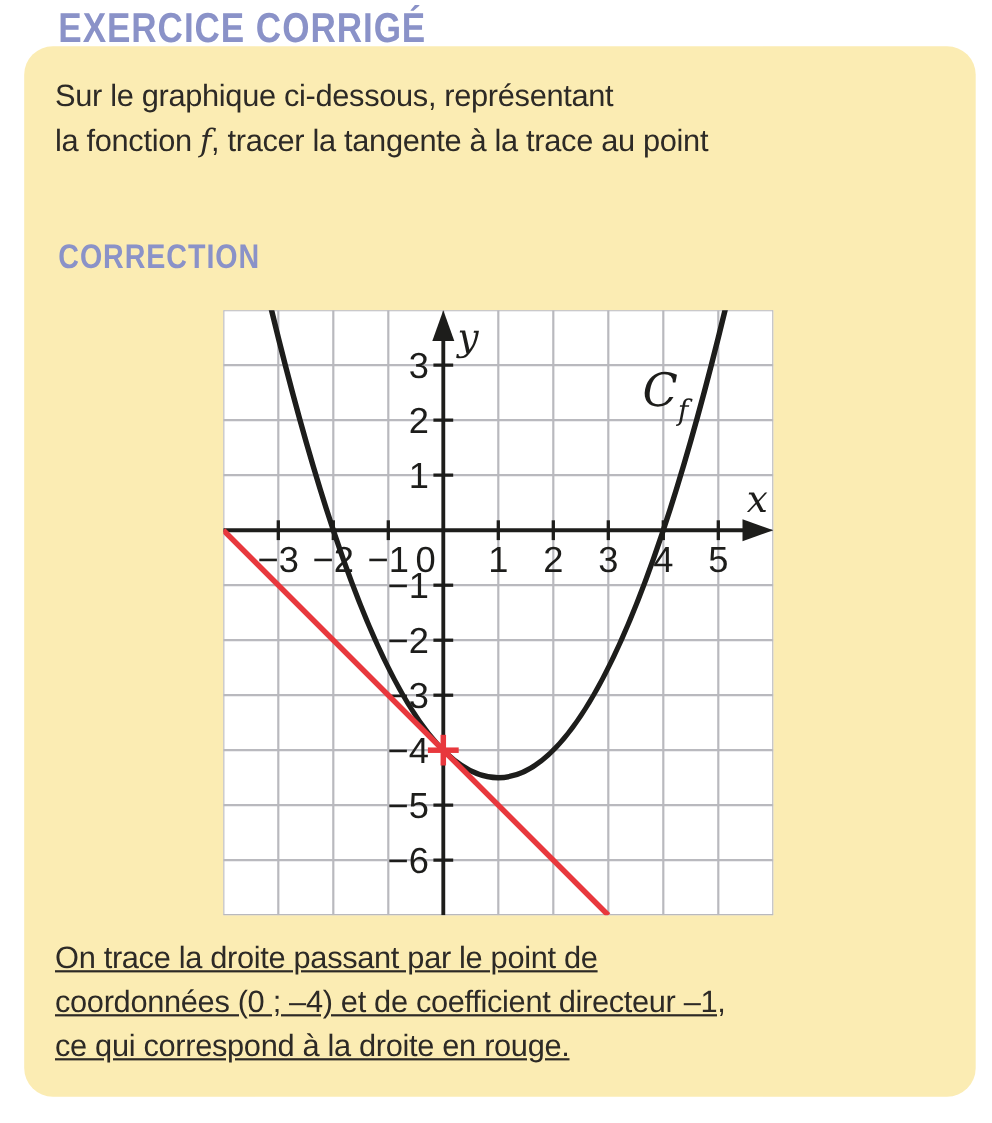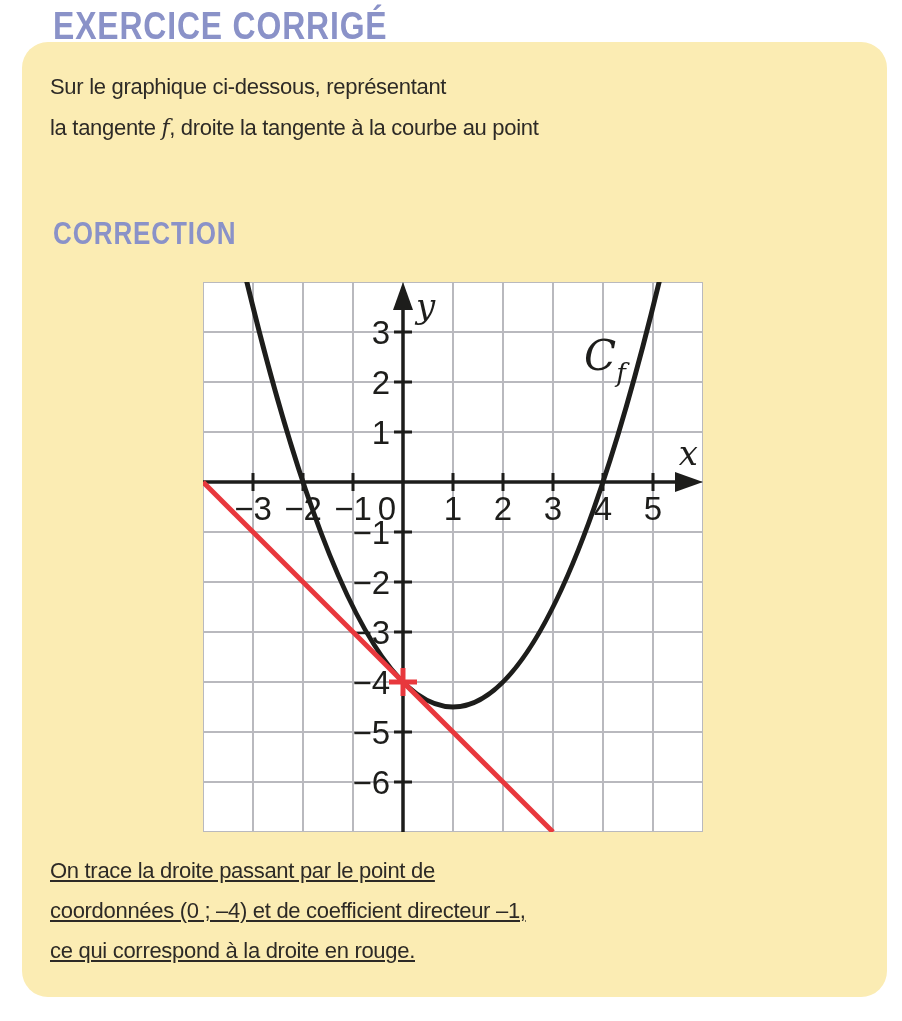--- a/index.html
+++ b/index.html
@@ -18,21 +18,21 @@
     white-space:nowrap;
   }
   #exercise-title{left:53px;top:5px;font-size:38px;}
   #correction-label{left:53px;top:216px;font-size:31px;}
   #exercise-card{
     position:absolute;left:22px;top:42px;width:865px;height:955px;
     background:#fbecb3;border-radius:26px;
   }
   .bodytext{
     position:absolute;left:50px;
-    font-size:22px;line-height:41px;letter-spacing:-0.3px;
+    font-size:28px;line-height:41px;letter-spacing:-0.3px;
     color:#2d2a26;white-space:nowrap;
   }
   #problem-text{top:66px;}
   #explanation-text{top:851px;line-height:40px;text-decoration:underline;}
   .it{font-style:italic;font-family:"DejaVu Serif","Liberation Serif",serif;}
   #function-graph{
     position:absolute;left:203px;top:282px;width:500px;height:550px;
     background:#ffffff;
   }
   #function-graph svg{display:block;width:500px;height:550px;}
@@ -42,21 +42,21 @@
 </style>
 </head>
 <body>
 
 <div class="heading" id="exercise-title">EXERCICE CORRIGÉ</div>
 
 <div id="exercise-card"></div>
 
 <div class="bodytext" id="problem-text">
     <div><span>Sur le graphique ci-dessous, représentant</span></div>
-    <div><span>la tangente </span><span class="it">f</span><span>, droite la tangente à la courbe au point</span></div>
+    <div><span>la fonction </span><span class="it">f</span><span>, tracer la tangente à la trace au point</span></div>
   </div>
 
 <div class="heading" id="correction-label">CORRECTION</div>
 
 <div id="function-graph">
   <svg xmlns="http://www.w3.org/2000/svg" viewBox="0 0 500 550">
       <line x1="0" y1="0" x2="0" y2="550" stroke="#b9b9be" stroke-width="2"></line>
       <line x1="50" y1="0" x2="50" y2="550" stroke="#b9b9be" stroke-width="2"></line>
       <line x1="100" y1="0" x2="100" y2="550" stroke="#b9b9be" stroke-width="2"></line>
       <line x1="150" y1="0" x2="150" y2="550" stroke="#b9b9be" stroke-width="2"></line>

